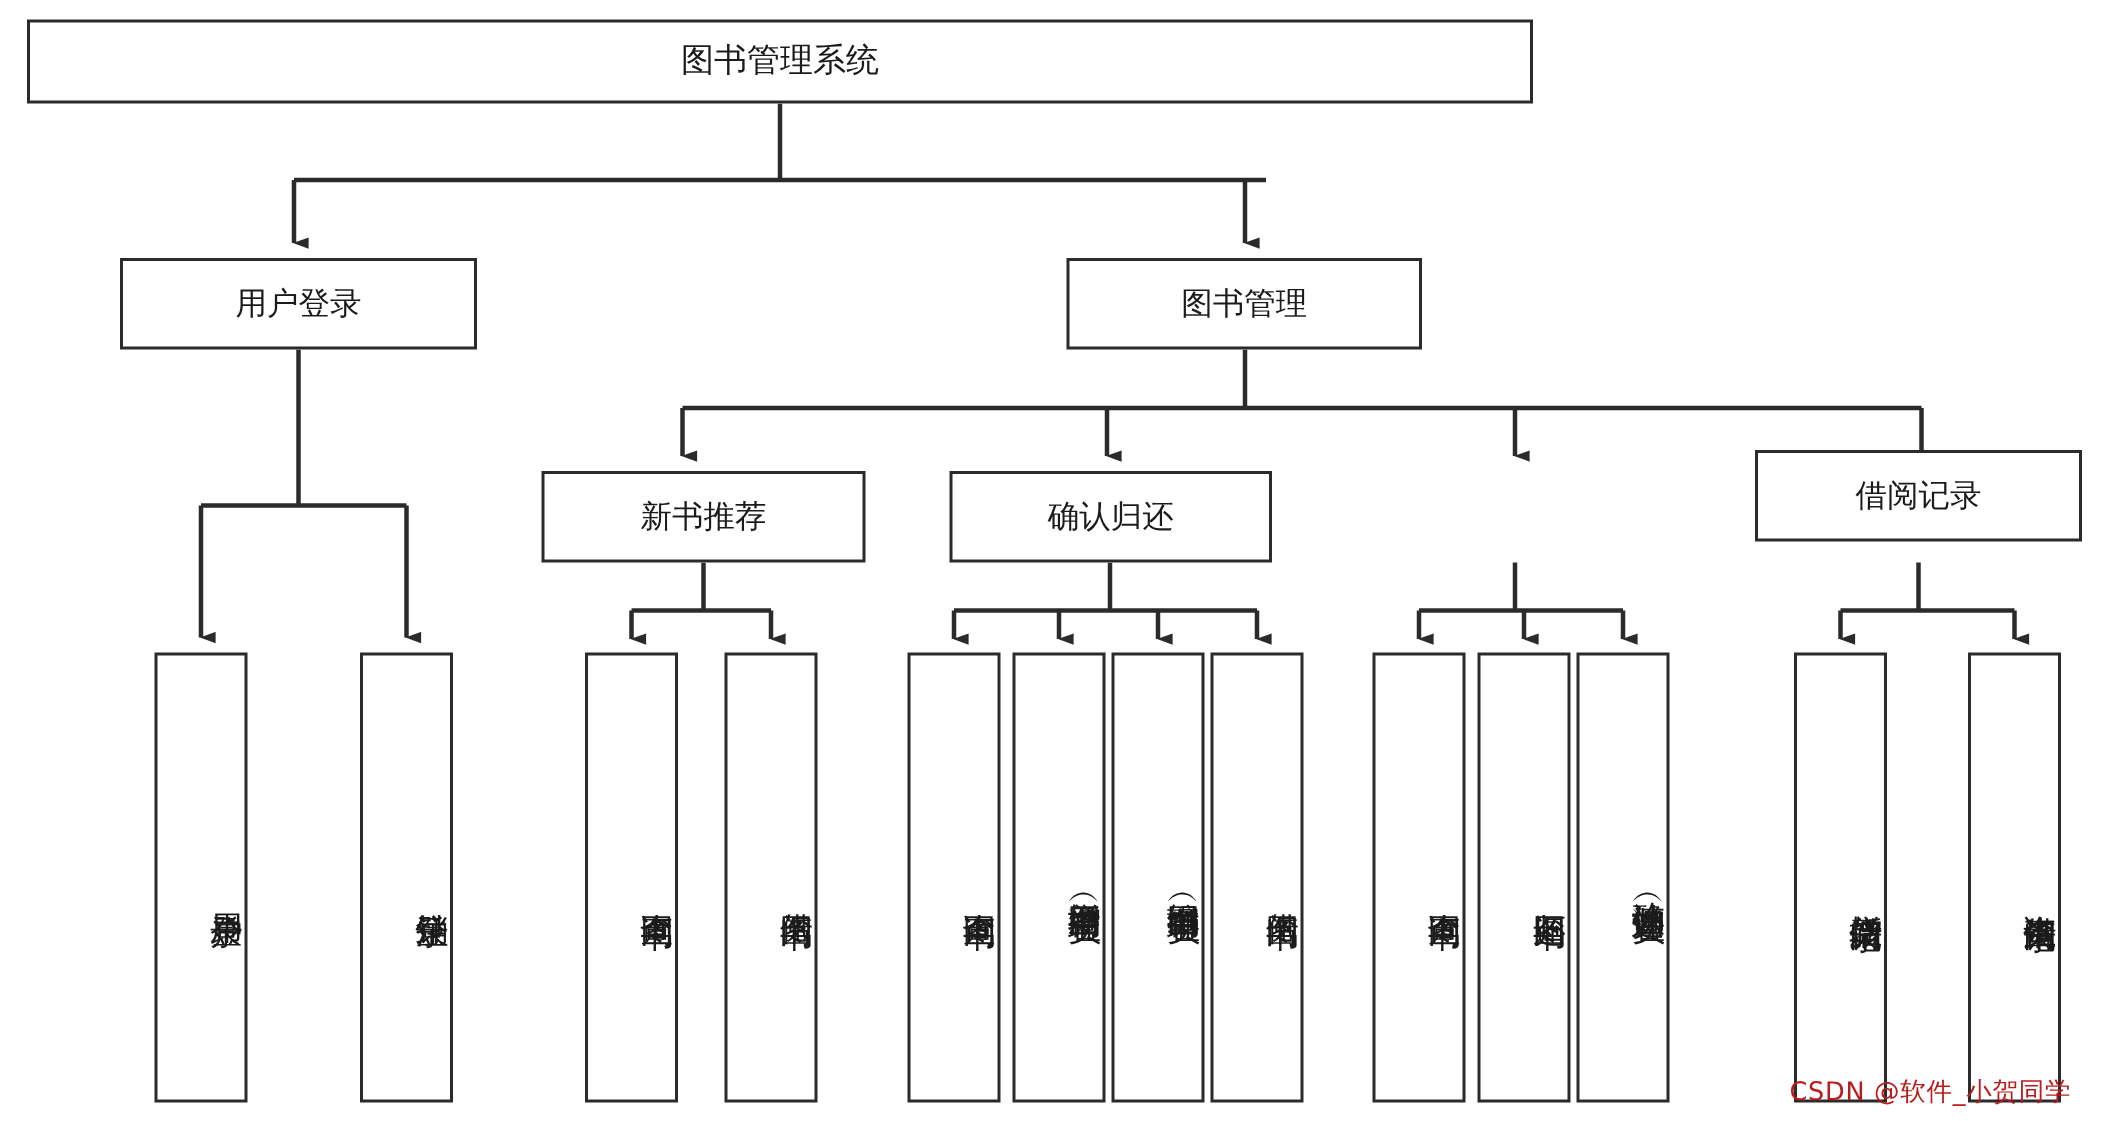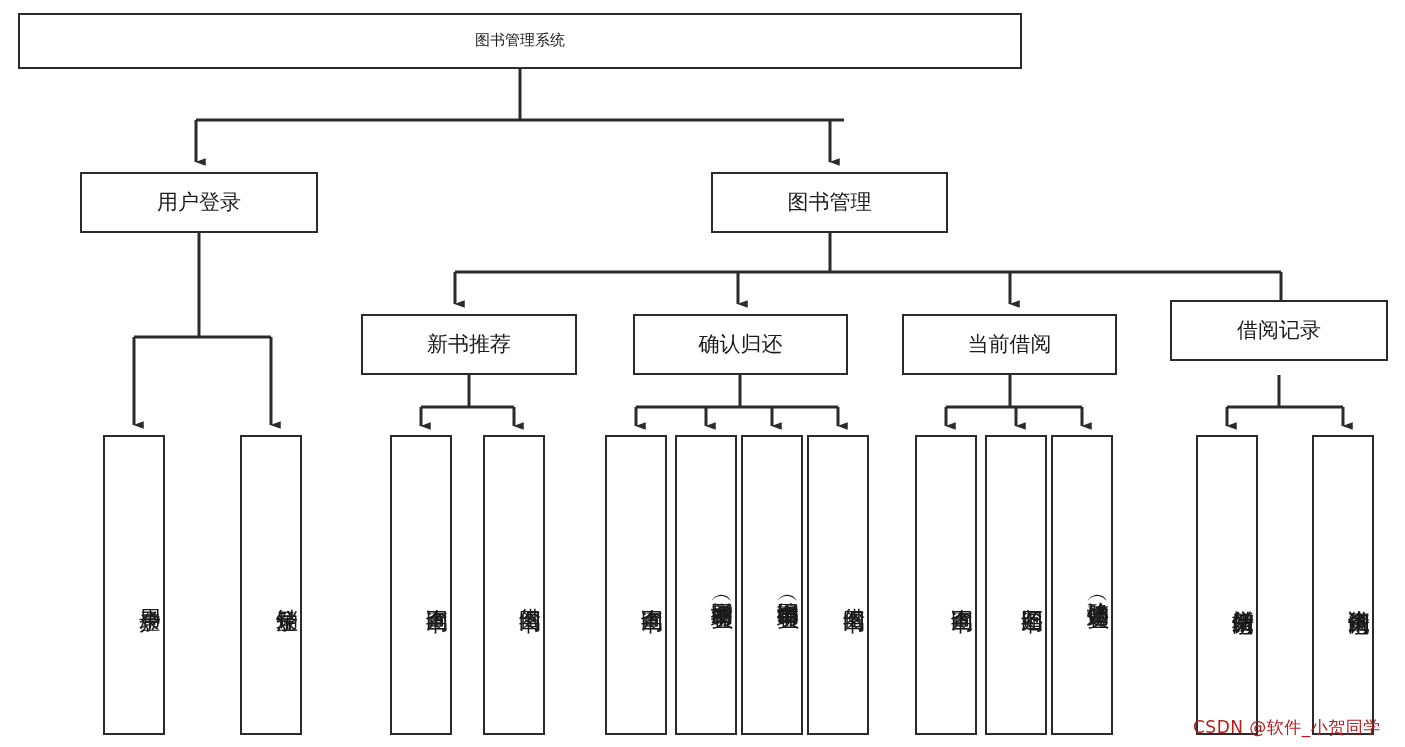--- a/index.html
+++ b/index.html
@@ -33,21 +33,21 @@
     display: flex;
     align-items: center;
     justify-content: center;
     text-align: center;
     line-height: 1.15;
   }
   .node.horizontal {
     font-size: 21px;
   }
   .node.root {
-    font-size: 15px;
+    font-size: 22px;
   }
   .node.vertical {
     writing-mode: vertical-rl;
     text-orientation: upright;
     font-size: 22px;
     letter-spacing: 1px;
     align-items: flex-start;
     justify-content: center;
     padding-top: 16px;
   }
@@ -129,23 +129,20 @@
   <div class="node horizontal" style="left:361px; top:314px; width:216px; height:61px;">
     <span>新书推荐</span>
   </div>
 
   <div class="node horizontal" style="left:711px; top:172px; width:237px; height:61px;">
     <span>图书管理</span>
   </div>
   <div class="node horizontal" style="left:633px; top:314px; width:215px; height:61px;">
     <span>确认归还</span>
   </div>
-  <div class="node horizontal" style="left:902px; top:314px; width:215px; height:61px;">
-    <span>当前借阅</span>
-  </div>
   <div class="node horizontal" style="left:1170px; top:300px; width:218px; height:61px;">
     <span>借阅记录</span>
   </div>
 
   <div class="node vertical" style="left:103px; top:435px; width:62px; height:300px;">
     <span class="vlabel">用户登录</span>
   </div>
   <div class="node vertical" style="left:240px; top:435px; width:62px; height:300px;">
     <span class="vlabel">注销登录</span>
   </div>

